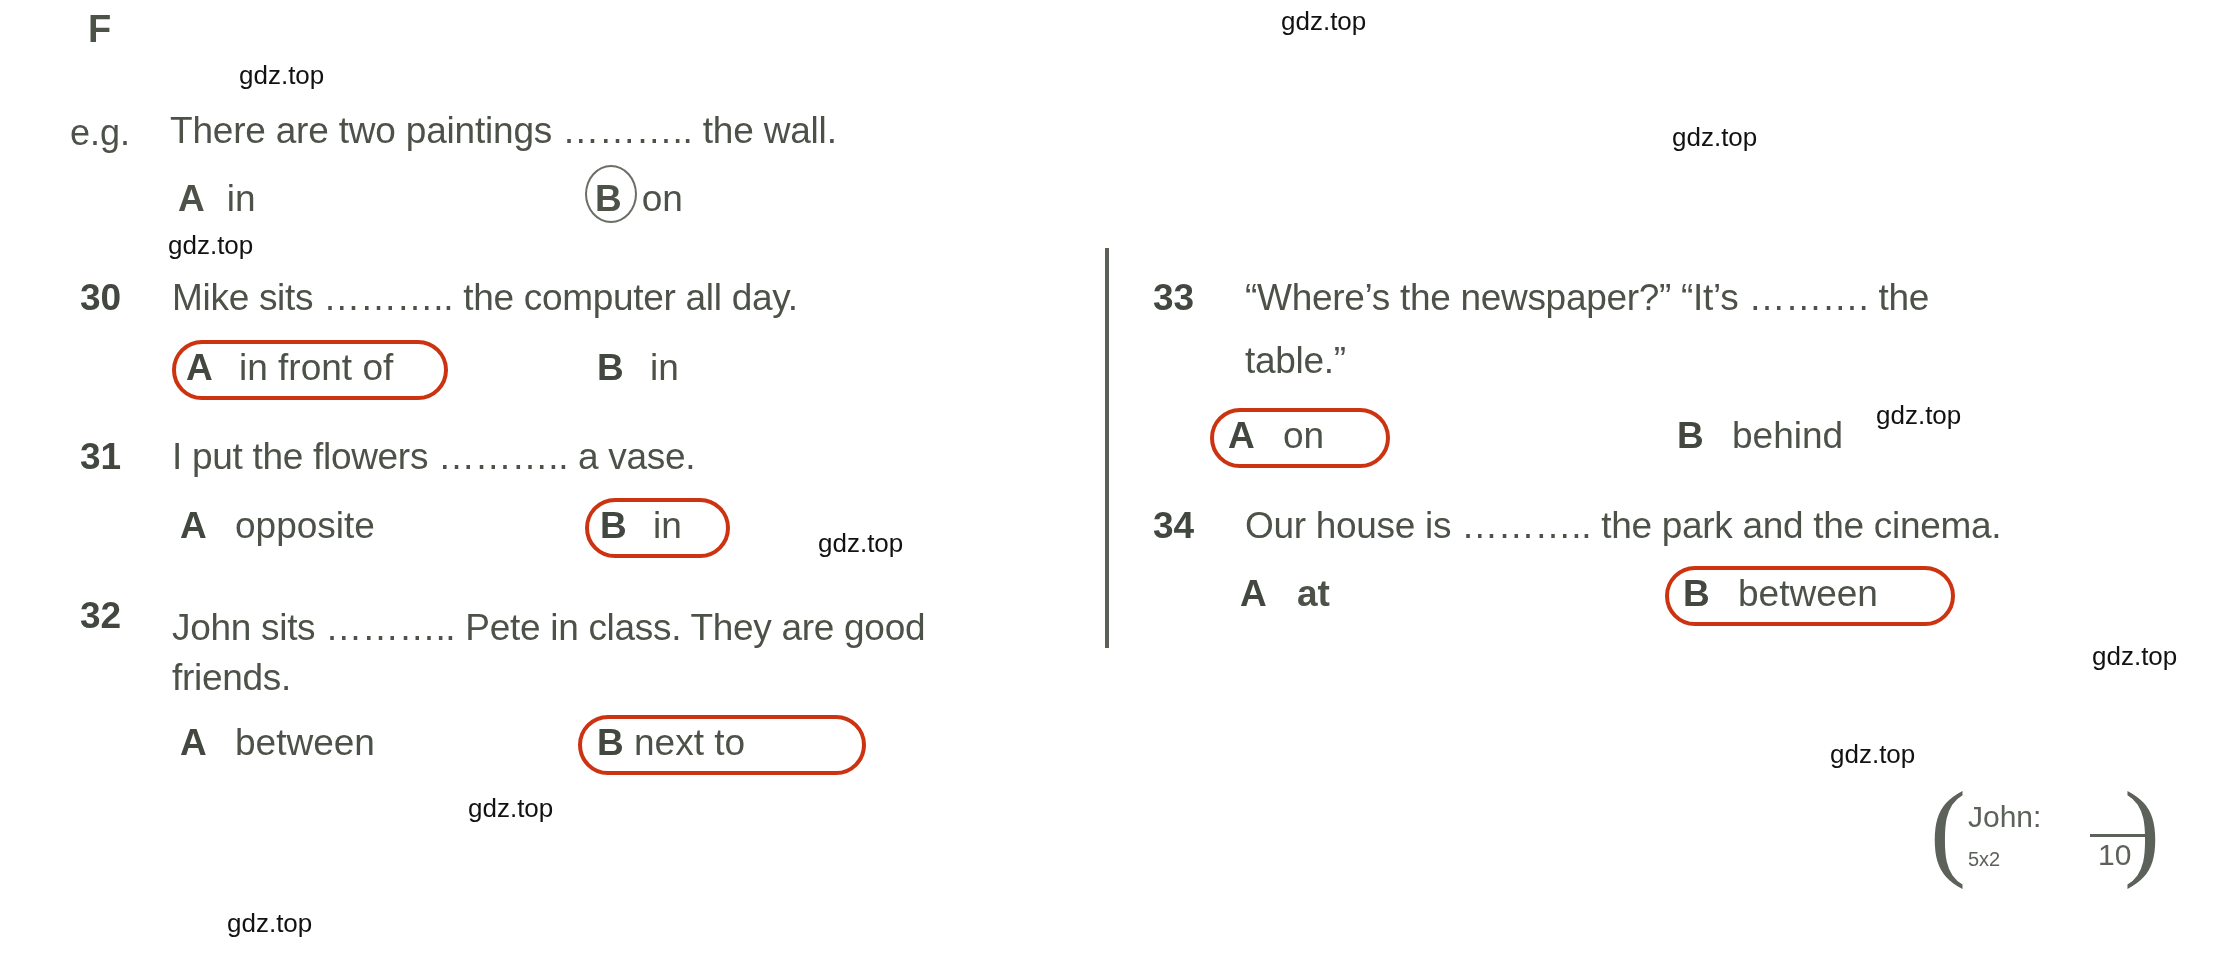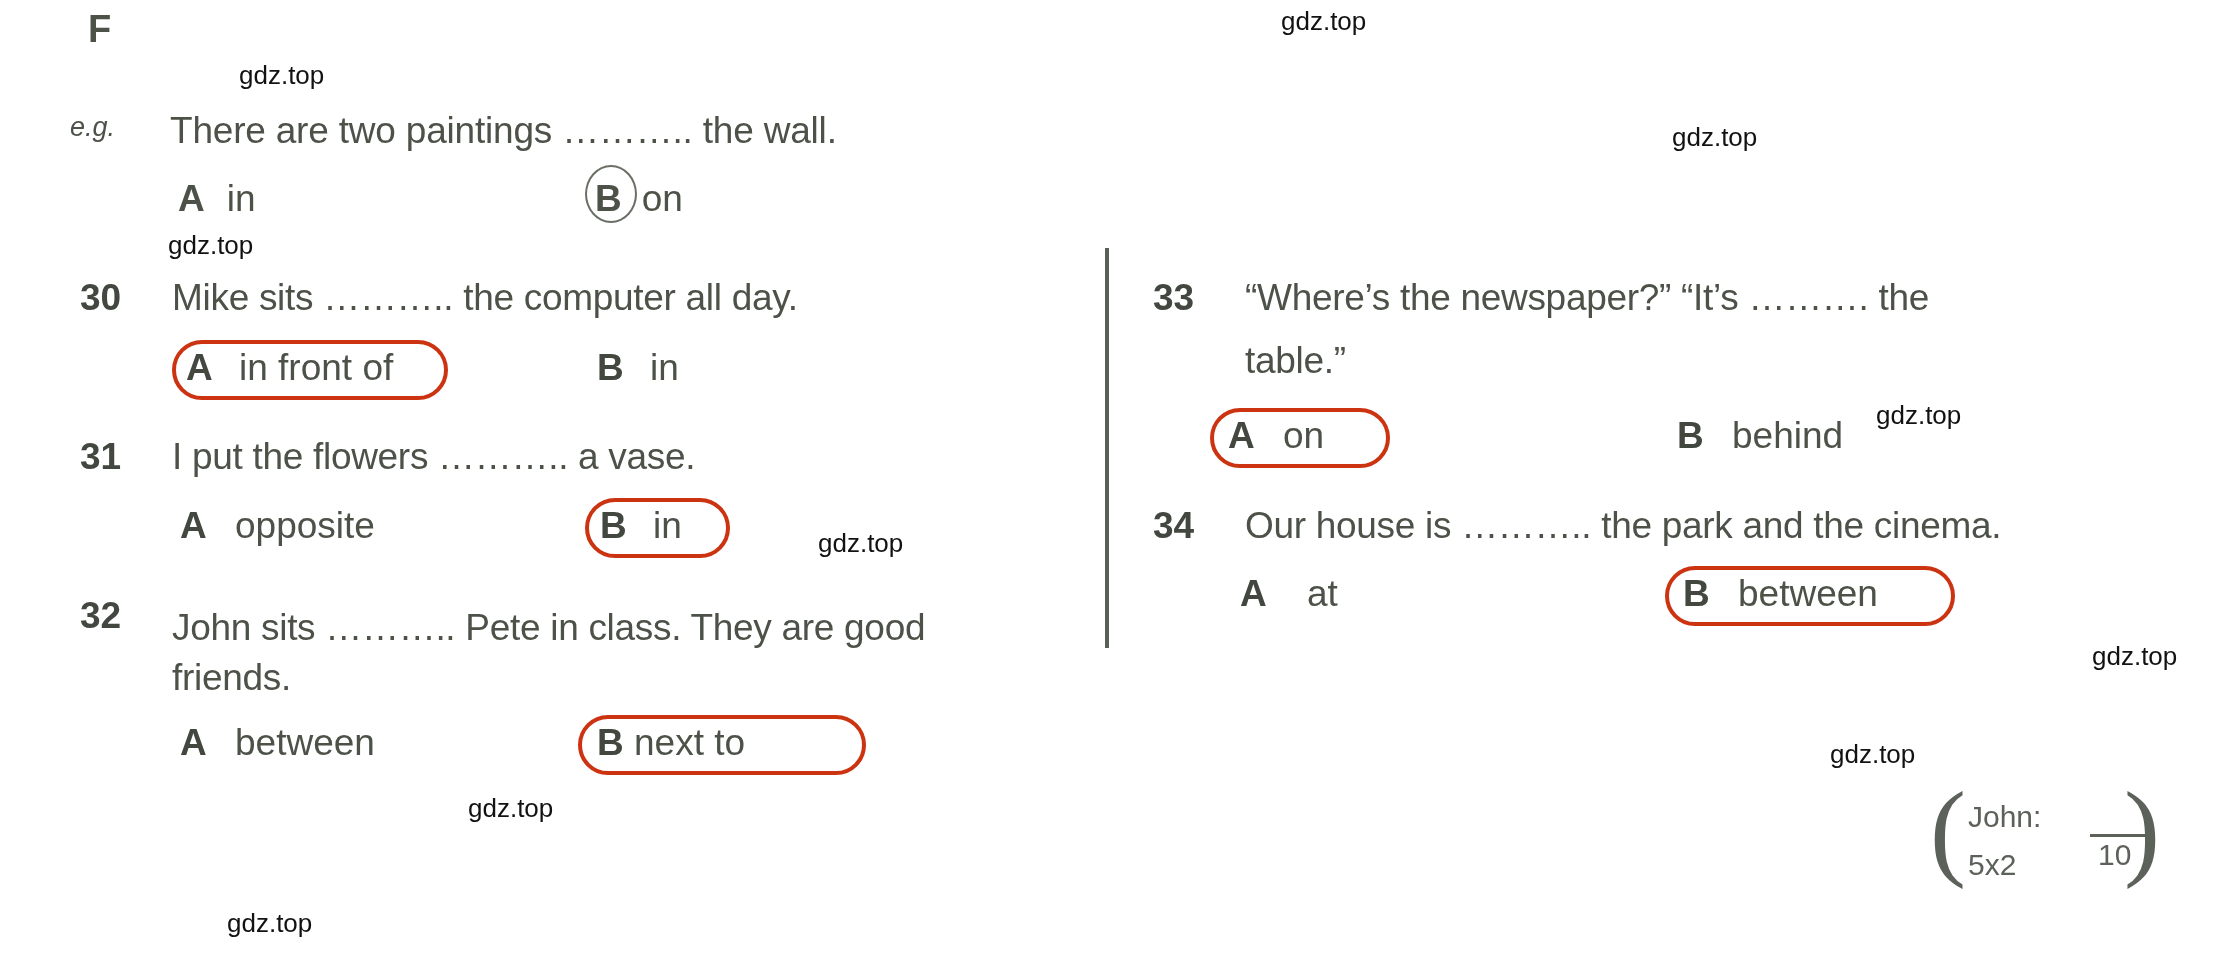--- a/index.html
+++ b/index.html
@@ -35,22 +35,21 @@
     left: 178px; top: 4px;
     font-size: 41px;
     font-weight: bold;
     color: #3f443c;
     letter-spacing: -0.2px;
   }
 
   
   #eg-label {
     left: 70px; top: 112px;
-    font-size: 27px;
-    font-style: italic;
+    font-size: 36px;
     color: #4d5249;
   }
   #eg-text {
     left: 170px; top: 110px;
     font-size: 37px;
     color: #4d5249;
     letter-spacing: -0.2px;
   }
   #eg-optA {
     left: 178px; top: 178px;
@@ -149,21 +148,21 @@
   }
   #marks-total {
     position: absolute;
     left: 168px; top: 48px;
     font-size: 30px;
     color: #5c615a;
   }
   #marks-weight {
     position: absolute;
     left: 38px; top: 58px;
-    font-size: 30px;
+    font-size: 20px;
     color: #5c615a;
   }
 
   
   .watermark {
     position: absolute;
     font-size: 26px;
     color: #121212;
     font-family: "Liberation Sans", sans-serif;
     white-space: nowrap;
@@ -242,21 +241,21 @@
   <div class="abs opt" style="left:1677px; top:415px;text-align:center;">
     <span class="k">B</span>
     <span style="margin-left:18px;">behind</span>
   </div>
 
   <div class="abs q-num" style="left:1153px; top:505px;">34</div>
   <div class="abs q-text" style="left:1245px; top:505px;">Our house is ……….. the park and the cinema.</div>
 
   <div class="abs opt" style="left:1240px; top:573px;">
     <span class="k">A</span>
-    <span style="margin-left:30px;">at</span>
+    <span style="margin-left:20px;font-weight:bold;">at</span>
   </div>
   <div class="oval" style="left:1665px; top:566px; width:290px; height:60px;"></div>
   <div class="abs opt" style="left:1683px; top:573px;">
     <span class="k">B</span>
     <span style="margin-left:18px;">between</span>
   </div>
 
   <div id="marks-box">
     <span class="paren l">(</span>
     <span class="paren r">)</span>

